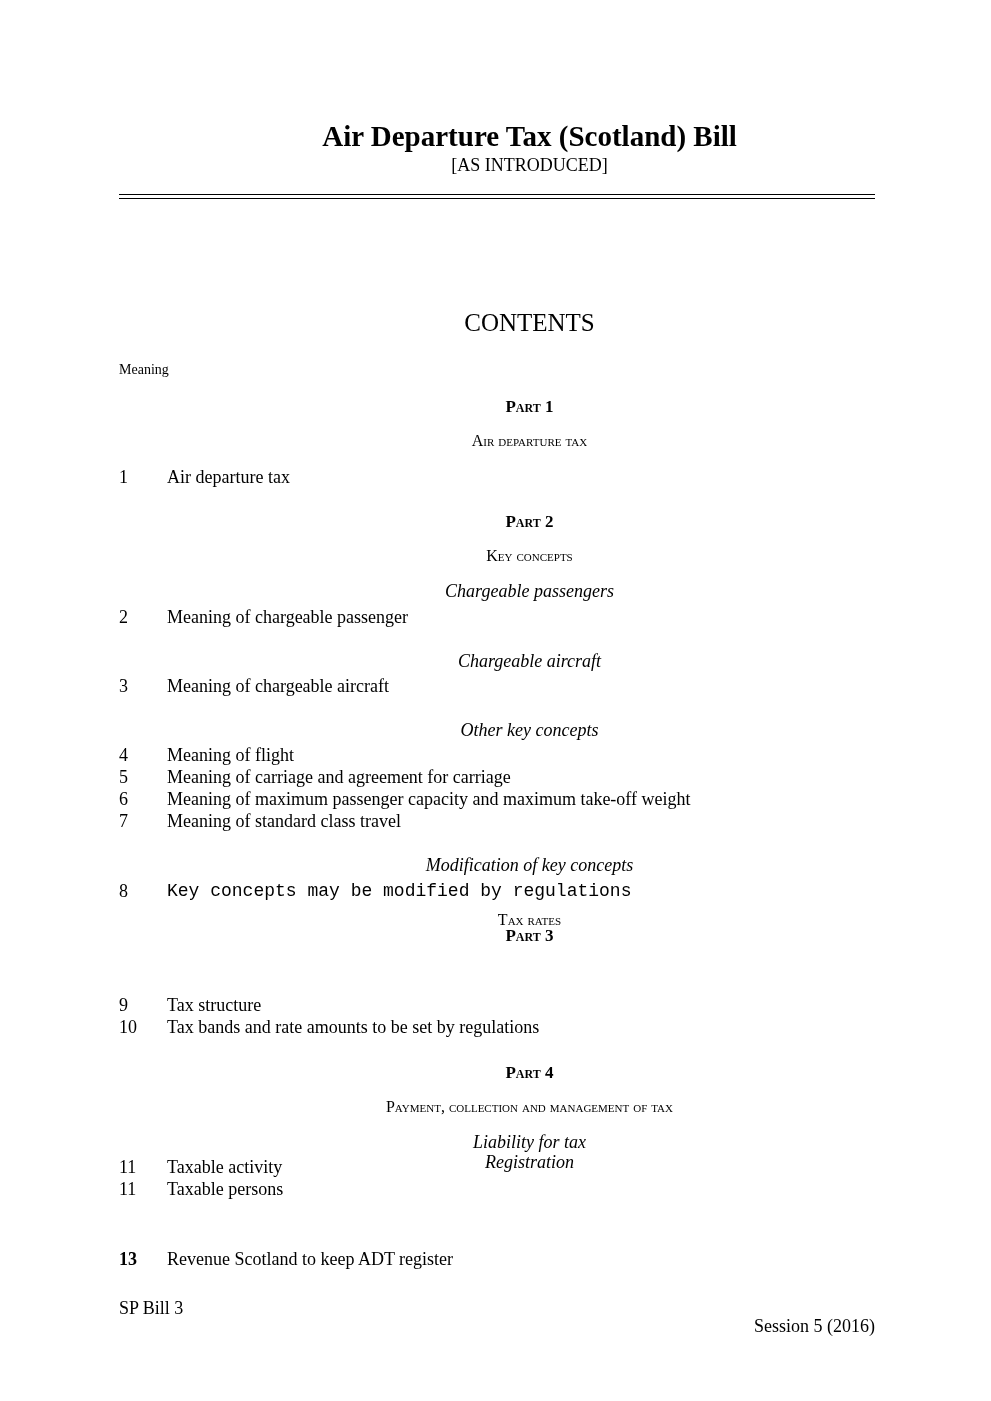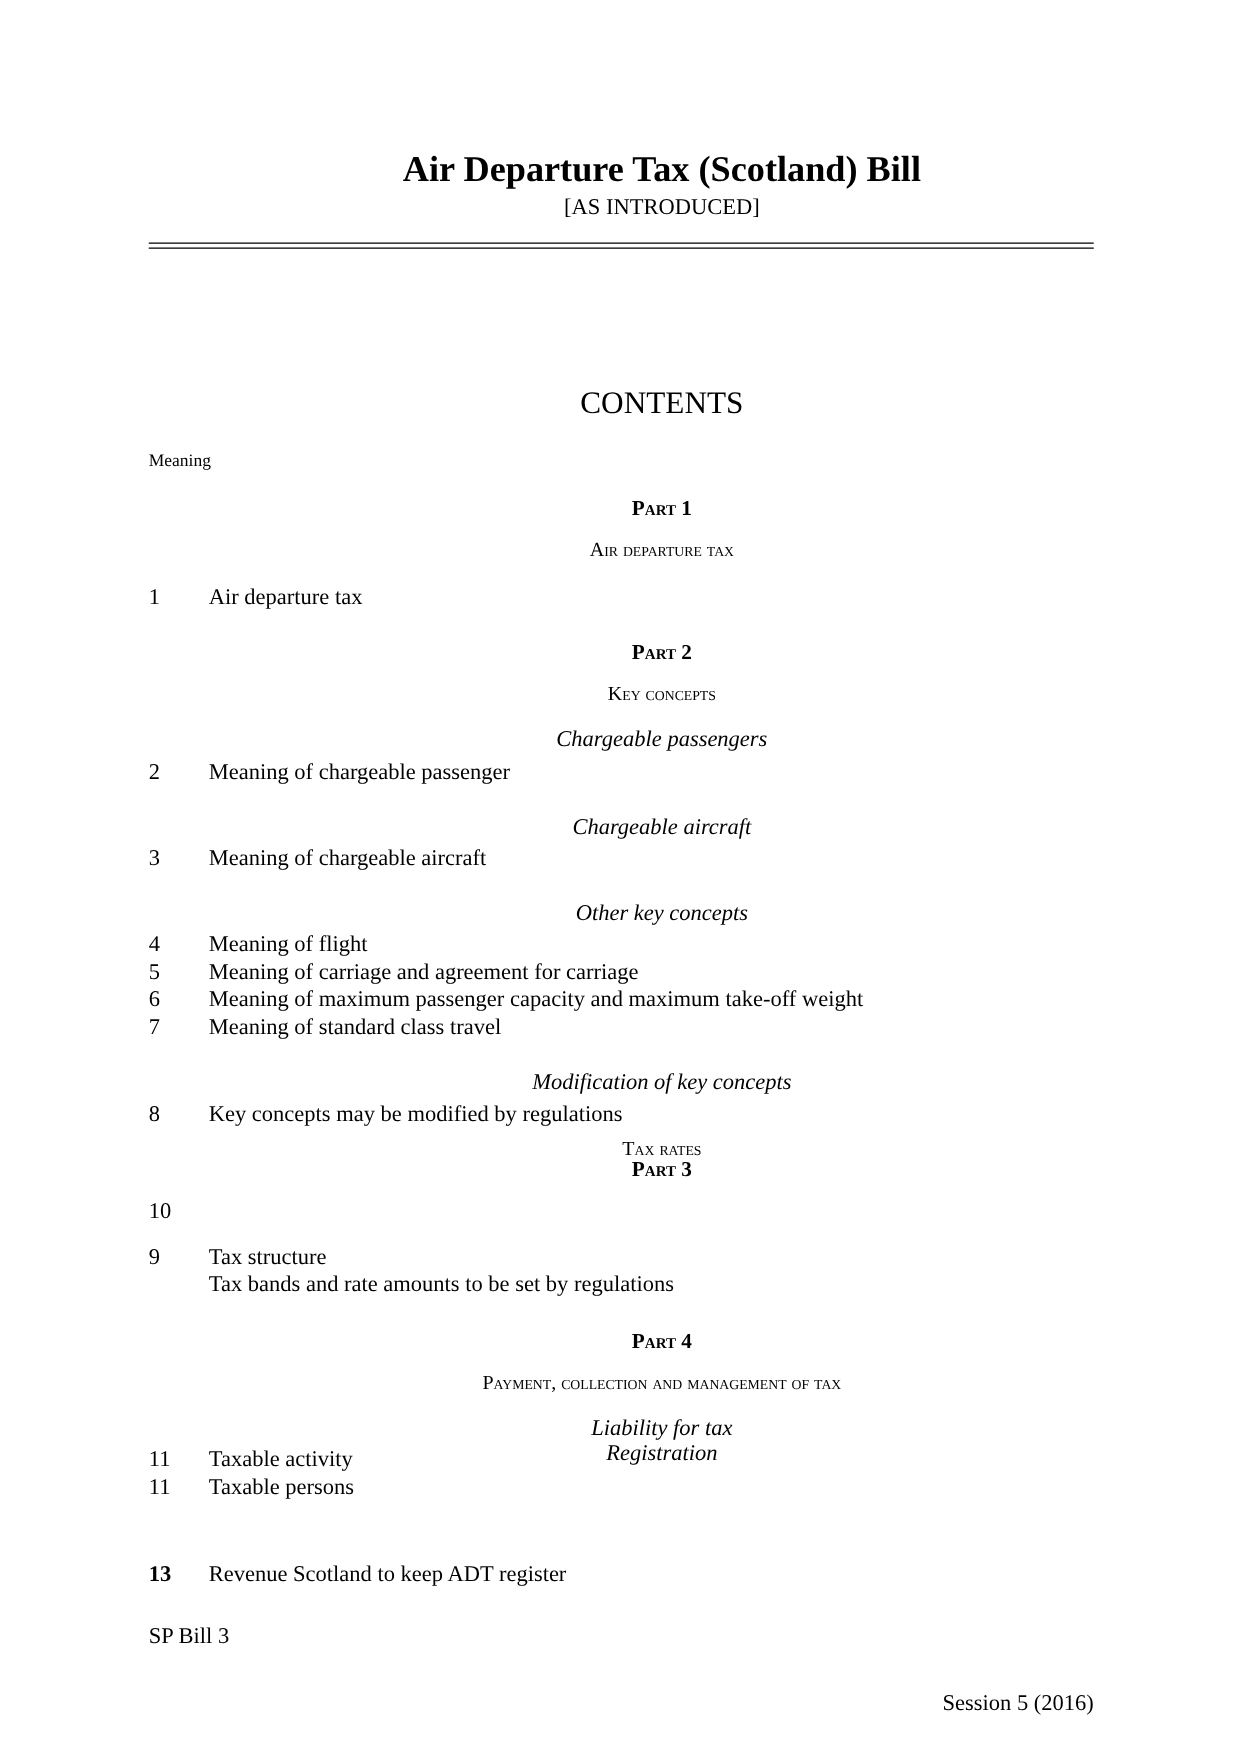--- a/index.html
+++ b/index.html
@@ -51,36 +51,36 @@
 <div class="abs txt" style="top:745px;">Meaning of flight</div>
 <div class="abs num" style="top:767px;">5</div>
 <div class="abs txt" style="top:767px;">Meaning of carriage and agreement for carriage</div>
 <div class="abs num" style="top:789px;">6</div>
 <div class="abs txt" style="top:789px;">Meaning of maximum passenger capacity and maximum take-off weight</div>
 <div class="abs num" style="top:811px;">7</div>
 <div class="abs txt" style="top:811px;">Meaning of standard class travel</div>
 
 <div class="abs center group" style="top:855px;">Modification of key concepts</div>
 <div class="abs num" style="top:881px;">8</div>
-<div class="abs txt" style="top:881px;">Key concepts may be modified by regulations</div>
+<div class="abs txt" style="top:881px;font-family:Liberation Mono, monospace;">Key concepts may be modified by regulations</div>
 
 <div class="abs center part" style="top:926px;">Part 3</div>
 <div class="abs center part-title" style="top:911px;">Tax rates</div>
 <div class="abs num" style="top:995px;">9</div>
 <div class="abs txt" style="top:995px;">Tax structure</div>
-<div class="abs num" style="top:958px;text-align:right;">10</div>
+<div class="abs num" style="top:1017px;text-align:right;">10</div>
 <div class="abs txt" style="top:1017px;">Tax bands and rate amounts to be set by regulations</div>
 
 <div class="abs center part" style="top:1063px;">Part 4</div>
 <div class="abs center part-title" style="top:1098px;">Payment, collection and management of tax</div>
 
 <div class="abs center group" style="top:1132px;">Liability for tax</div>
 <div class="abs num" style="top:1157px;">11</div>
 <div class="abs txt" style="top:1157px;">Taxable activity</div>
 <div class="abs num" style="top:1179px;">11</div>
 <div class="abs txt" style="top:1179px;">Taxable persons</div>
 
 <div class="abs center group" style="top:1152px;">Registration</div>
 <div class="abs num" style="top:1249px;font-weight:bold;">13</div>
 <div class="abs txt" style="top:1249px;">Revenue Scotland to keep ADT register</div>
 
 <div class="abs footer" style="top:1298px; left:119px;">SP Bill 3</div>
-<div class="abs footer" style="top:1352px; right:116px;">Session 5 (2016)</div>
+<div class="abs footer" style="top:1316px; right:116px;">Session 5 (2016)</div>
 
 </body></html>

